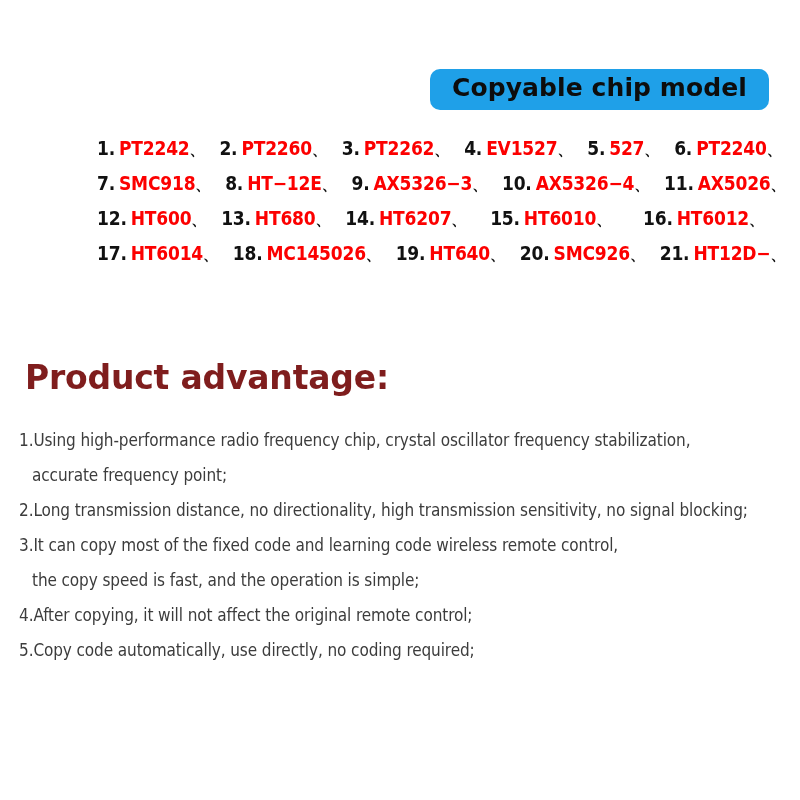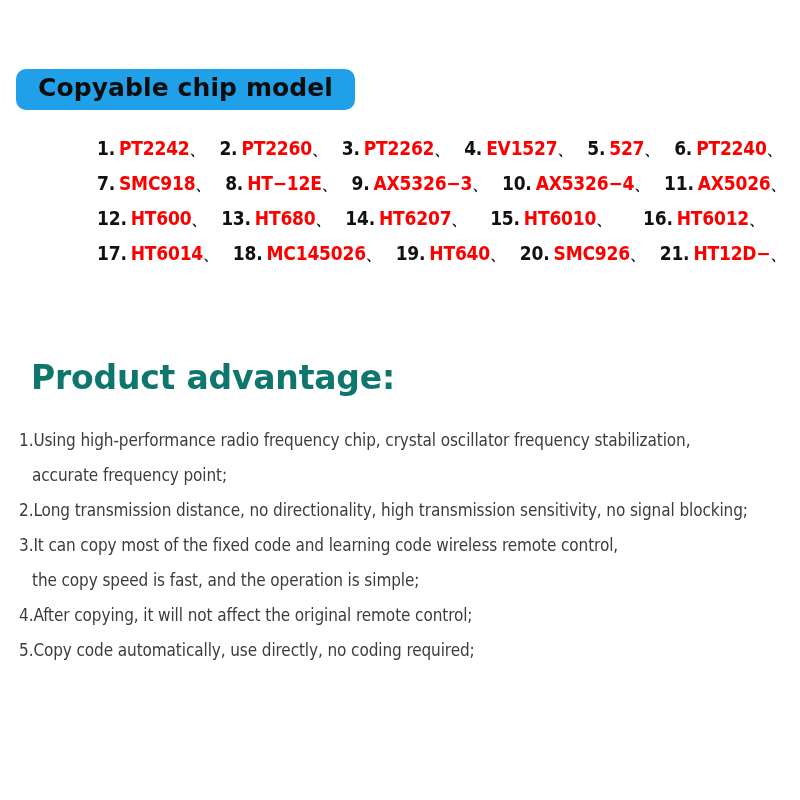--- a/index.html
+++ b/index.html
@@ -14,24 +14,24 @@
     position: relative;
     overflow: hidden;
     font-family: "Liberation Sans", sans-serif;
     -webkit-font-smoothing: antialiased;
   }
 
   
   #banner-row {
     position: absolute;
     top: 69px;
-    left: 16px;
-    width: 688px;
+    left: 0;
+    width: 769px;
     display: flex;
-    justify-content: flex-start;
+    justify-content: flex-end;
   }
   #banner-pill {
     background: #1fa0e8;
     border-radius: 10px;
     padding: 4px 22px 7px 22px;
     display: inline-block;
   }
   #banner-pill .banner-text {
     display: block;
     font-family: "DejaVu Sans", sans-serif;
@@ -78,25 +78,25 @@
     margin: 0 2px 0 0;
   }
   .gap-sm { display: inline-block; width: 5px; }
   .gap-md { display: inline-block; width: 14px; }
   .gap-lg { display: inline-block; width: 22px; }
 
   
   #advantage-heading {
     position: absolute;
     top: 357px;
-    left: 31px;
+    left: 25px;
     font-family: "DejaVu Sans", sans-serif;
     font-size: 33px;
     font-weight: 700;
-    color: #0f766e;
+    color: #7f1d1d;
     letter-spacing: -0.2px;
     line-height: 42px;
     white-space: nowrap;
   }
 
   
   #advantage-list {
     position: absolute;
     top: 423px;
     left: 19px;

